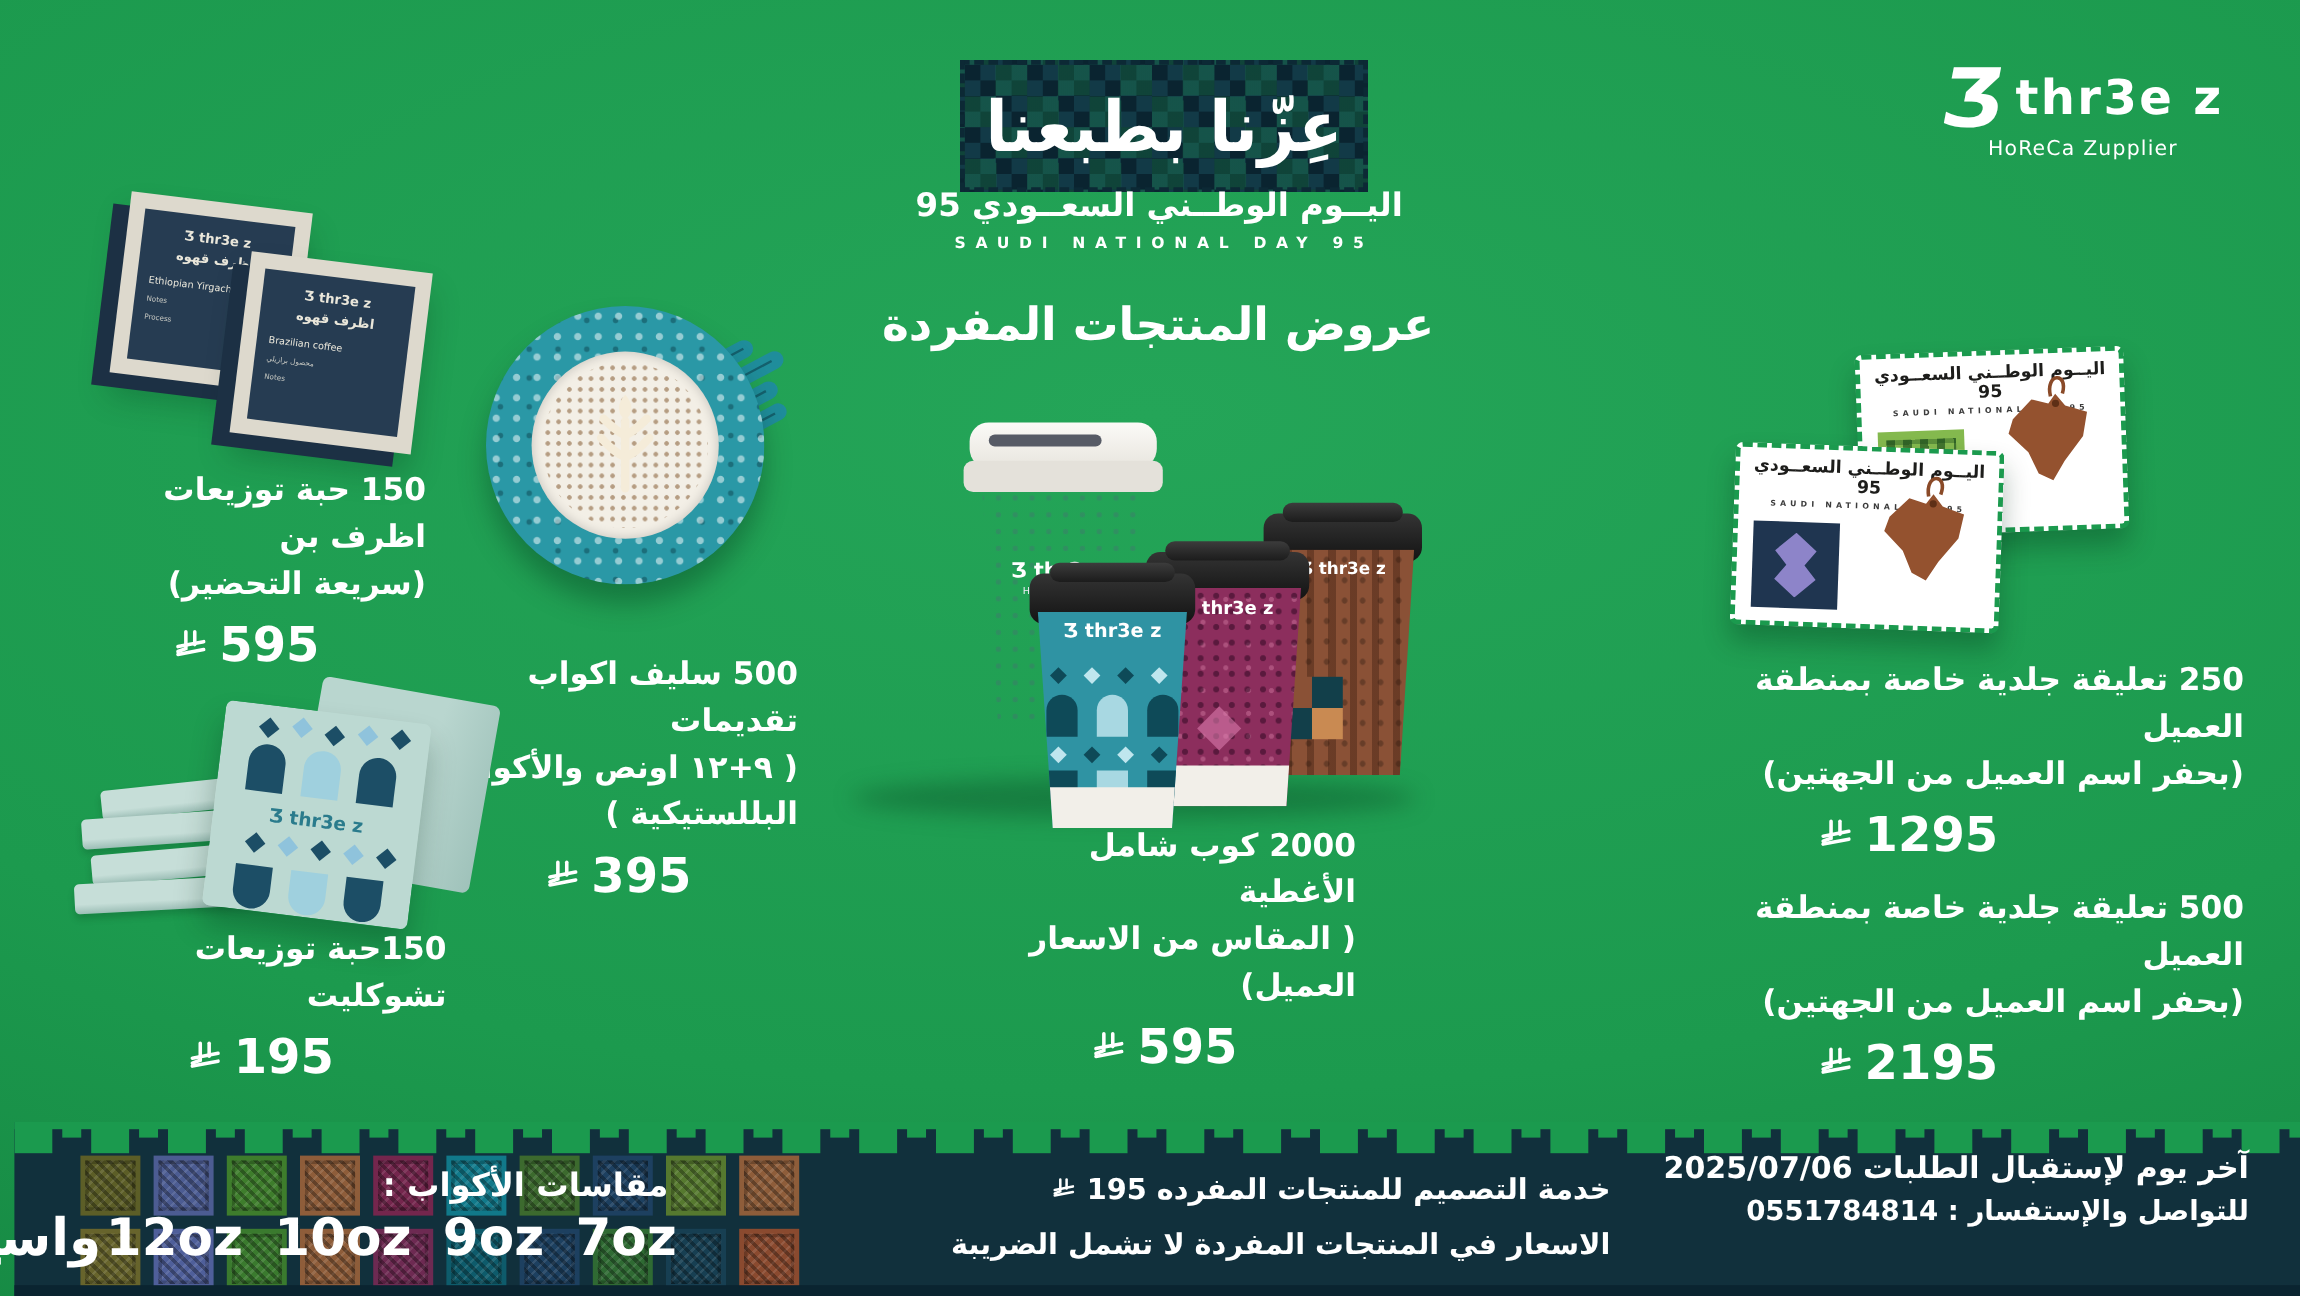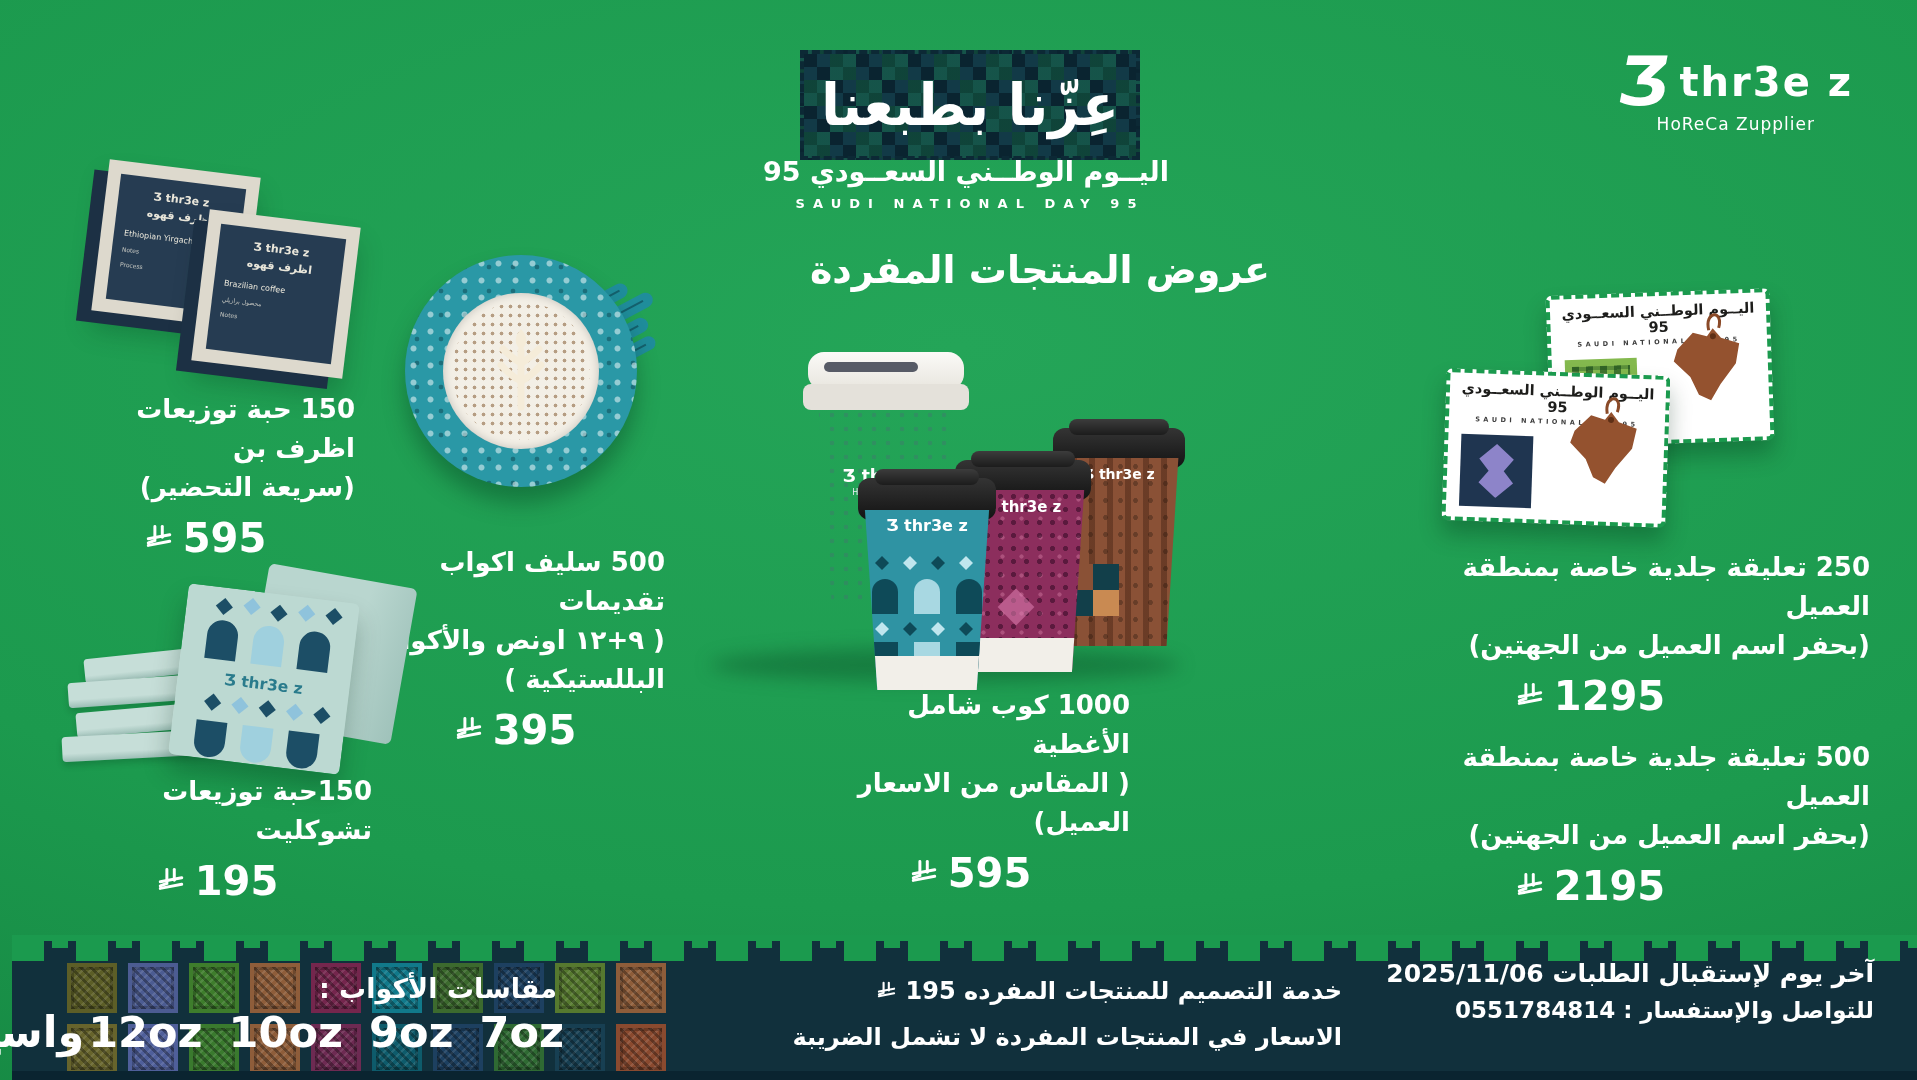--- a/index.html
+++ b/index.html
@@ -20,21 +20,21 @@
   .calligraphy{font-size:54px;font-weight:bold;letter-spacing:1px;transform:scaleY(1.08);}
   .banner-ar{position:absolute;left:666px;top:156px;width:600px;text-align:center;font-size:27px;font-weight:bold;}
   .banner-en{position:absolute;left:666px;top:196px;width:600px;text-align:center;font-size:13px;font-weight:bold;letter-spacing:.62em;text-indent:.62em;}
   
   .logo{position:absolute;right:64px;top:52px;text-align:center;}
   .logo-row{display:flex;align-items:center;gap:10px;}
   .logo-numeral{font-size:66px;font-weight:bold;font-style:italic;line-height:60px;}
   .logo-name{font-size:40px;font-weight:bold;letter-spacing:2px;}
   .logo-tagline{font-size:17px;margin-top:2px;letter-spacing:1px;}
   
-  .heading{position:absolute;left:660px;top:248px;width:610px;font-size:38px;font-weight:bold;}
+  .heading{position:absolute;left:660px;top:248px;width:610px;text-align:center;font-size:38px;font-weight:bold;}
   
   .caption{position:absolute;direction:rtl;text-align:right;font-weight:bold;}
   .caption .l1,.caption .l2{font-size:26px;line-height:39px;}
   .price-row{display:flex;direction:ltr;justify-content:center;align-items:center;gap:9px;margin-top:8px;font-size:40px;}
   .price-row.shift{padding-right:120px;}
   .riyal{width:30px;height:28px;color:#fff;}
   .riyal.sm{width:21px;height:20px;}
   
   .sachets{position:absolute;left:90px;top:160px;width:280px;height:240px;}
   .sachet{position:absolute;width:152px;height:152px;background:#ddd9cd;transform:rotate(7deg);
@@ -291,21 +291,21 @@
               <path fill="#0e4a58" d="M108 72l7 7-7 7-7-7z"></path>
             <path fill="#0e4a58" d="M14 92h26v18a13 13 0 0 1-26 0z"></path>
             <path fill="#a8d8e2" d="M56 92h26v18a13 13 0 0 1-26 0z"></path>
             <path fill="#0e4a58" d="M98 92h26v18a13 13 0 0 1-26 0z"></path>
           </g>
         </svg>
       </div>
     </div>
   </div>
   <div class="caption" style="left:810px;top:686px;width:320px;">
-    <div class="l1">1000 كوب شامل الأغطية</div>
+    <div class="l1">2000 كوب شامل الأغطية</div>
     <div class="l2">( المقاس من الاسعار العميل)</div>
     <div class="price-row">
       <svg class="riyal" viewBox="0 0 36 34">
           <g fill="none" stroke="currentColor" stroke-width="3.6" stroke-linecap="round">
             <path d="M13 3v17l-8 3"></path>
             <path d="M22 3v13"></path>
             <path d="M5 18l26-5"></path>
             <path d="M5 26l26-5"></path>
           </g>
         </svg>
@@ -459,18 +459,18 @@
       <svg class="riyal sm" viewBox="0 0 36 34">
           <g fill="none" stroke="currentColor" stroke-width="3.6" stroke-linecap="round">
             <path d="M13 3v17l-8 3"></path>
             <path d="M22 3v13"></path>
             <path d="M5 18l26-5"></path>
             <path d="M5 26l26-5"></path>
           </g>
         </svg>
     </div>
     <div class="tax-line">الاسعار في المنتجات المفردة لا تشمل الضريبة</div>
-    <div class="deadline">آخر يوم لإستقبال الطلبات 2025/11/06</div>
+    <div class="deadline">آخر يوم لإستقبال الطلبات 2025/07/06</div>
     <div class="contact">للتواصل والإستفسار : 0551784814</div>
     <div class="bottom-strip"></div>
   </div>
 
 </div>
 
 </body></html>

